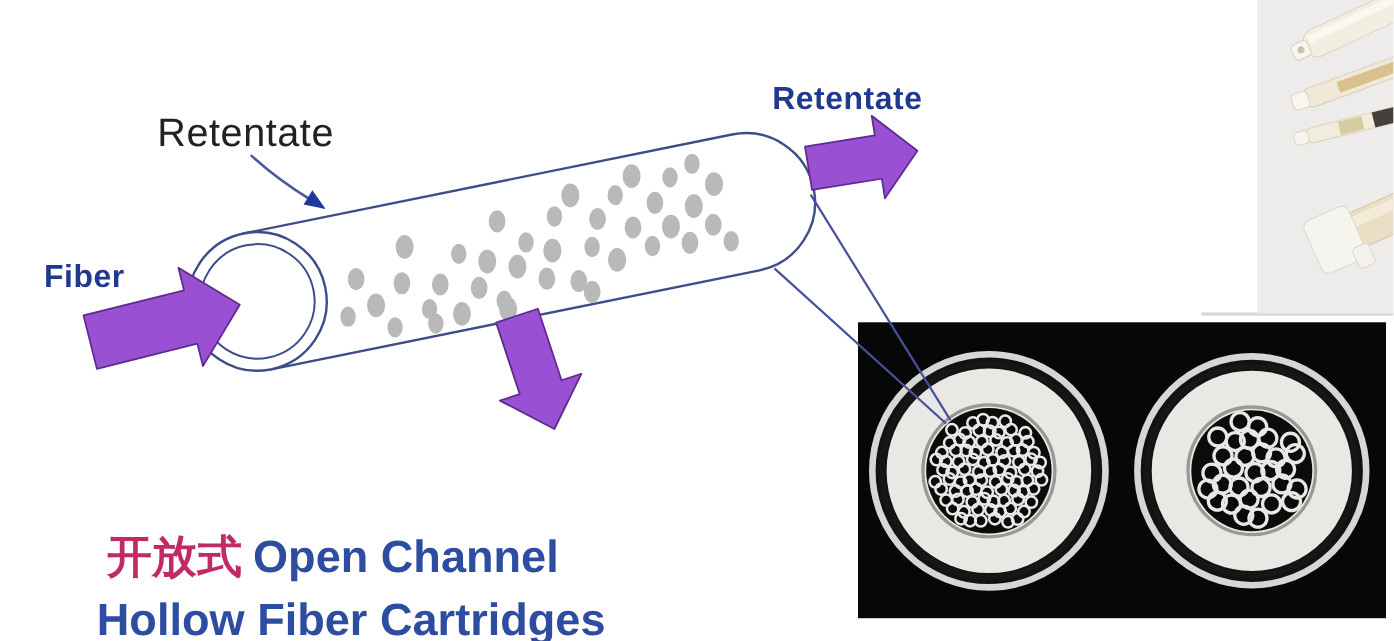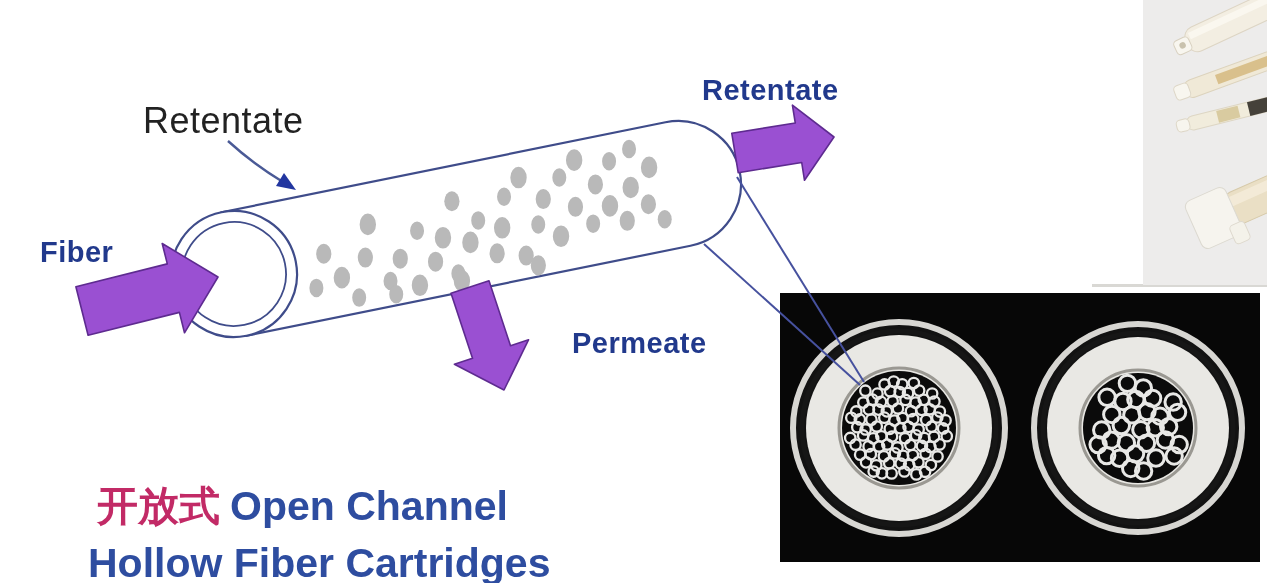--- a/index.html
+++ b/index.html
@@ -280,20 +280,19 @@
     <g id="arrows">
         <polygon points="88.1,335.3 179.4,312.4 184.5,332.8 218.0,277.0 162.2,243.5 167.3,263.9 75.9,286.7" class="block-arrow"></polygon>
         <polygon points="738.2,172.7 801.7,162.5 804.5,180.3 834.0,137.0 792.4,105.2 795.3,123.0 731.8,133.3" class="block-arrow"></polygon>
         <polygon points="451.0,293.3 472.5,358.3 454.4,364.2 504.0,390.0 528.5,339.8 510.5,345.7 489.0,280.7" class="block-arrow"></polygon>
       </g>
   </svg>
 
   <div class="label membrane-label">Retentate</div>
   <div class="label flow-label feed-label">Fiber</div>
   <div class="label flow-label retentate-label">Retentate</div>
-  <div class="label flow-label permeate-label">Permeate</div>
 
   <div class="caption">
     <div class="line1"><span class="cn">开放式</span><span class="en">Open Channel</span></div>
     <div class="line2">Hollow Fiber Cartridges</div>
   </div>
 
 </div>
 
 </body></html>

